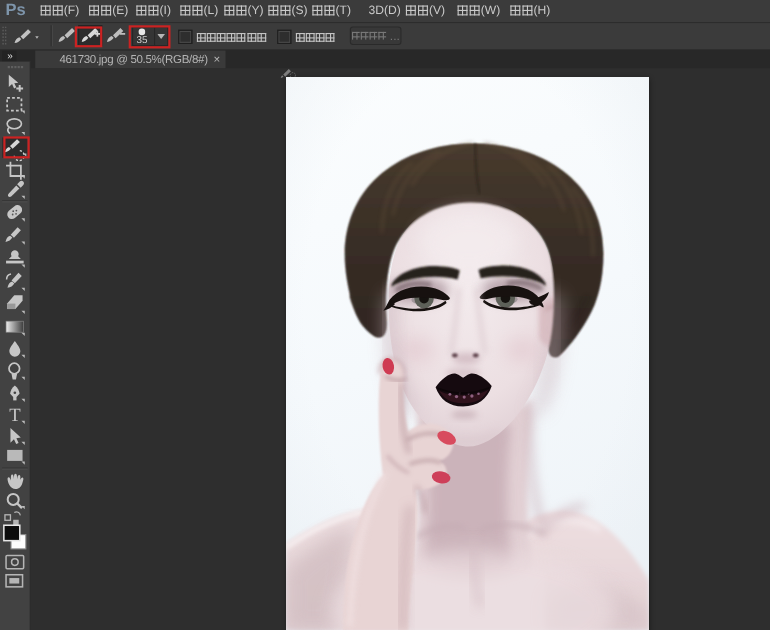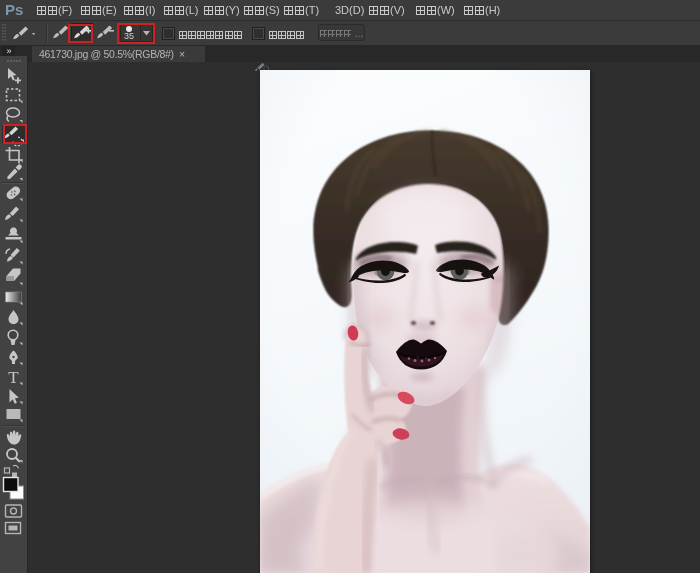--- a/index.html
+++ b/index.html
@@ -23,21 +23,21 @@
  linear-gradient(currentColor,currentColor) 7px 0/1px 8px no-repeat;}
 .mi{position:absolute;top:0;height:20px;line-height:20px;color:#c9c9c9;font-size:11px;}
 .mi .cj{vertical-align:-1px;}
 
 #menubar{left:0;top:0;width:700px;height:20px;background:#3b3b3b;}
 #pslogo{left:5px;top:0px;font-size:15px;font-weight:bold;color:#7e95ab;line-height:20px;text-align:right;}
 
 #optbar{left:0;top:20px;width:700px;height:25px;background:#3b3b3b;border-top:1px solid #2c2c2c;box-sizing:border-box;}
 
 #tabbar{left:0;top:45px;width:700px;height:17px;background:#282828;}
-#tab{position:absolute;left:32px;top:1px;width:173px;height:16px;background:#3a3a3a;color:#b4b4b4;font-size:10.5px;line-height:16px;white-space:nowrap;padding-left:7px;box-sizing:border-box;letter-spacing:-0.3px;}
+#tab{position:absolute;left:32px;top:1px;width:173px;height:16px;background:#3a3a3a;color:#b4b4b4;font-size:10.5px;line-height:16px;white-space:nowrap;padding-left:22px;box-sizing:border-box;letter-spacing:-0.3px;}
 #chev{position:absolute;left:2px;top:1px;width:13px;height:10px;background:#232323;color:#e8e8e8;font-size:9px;line-height:10px;text-align:center;letter-spacing:-1px;}
 
 #toolbar{left:0;top:56px;width:27px;height:517px;background:#424242;border-right:1px solid #282828;box-sizing:content-box;}
 
 .redbox{position:absolute;border:2px solid #cc2222;background:transparent;box-sizing:border-box;}
 
 #photo{left:260px;top:70px;width:330px;height:503px;box-shadow:1px 2px 5px rgba(0,0,0,0.45);}
 .chk{position:absolute;width:11px;height:11px;background:#2e2e2e;border:1px solid #1f1f1f;box-shadow:0 0 0 1px #4a4a4a inset;}
 </style></head>
 <body>

